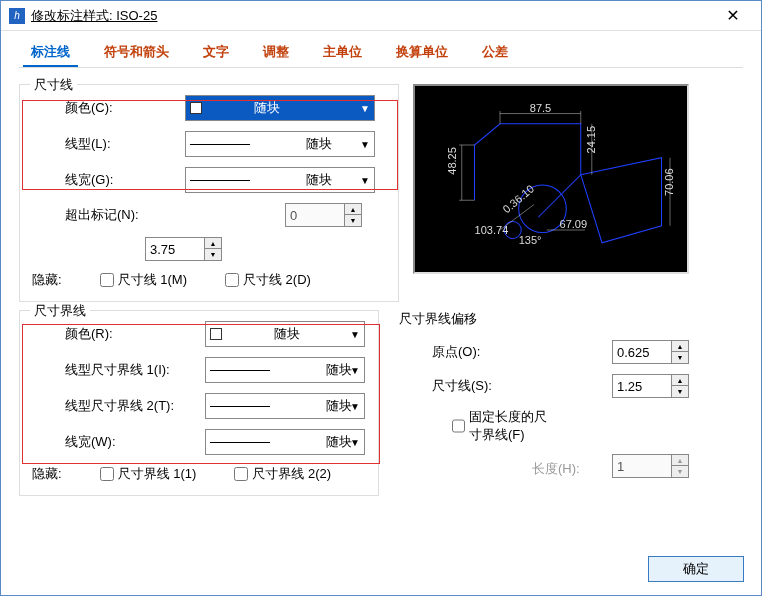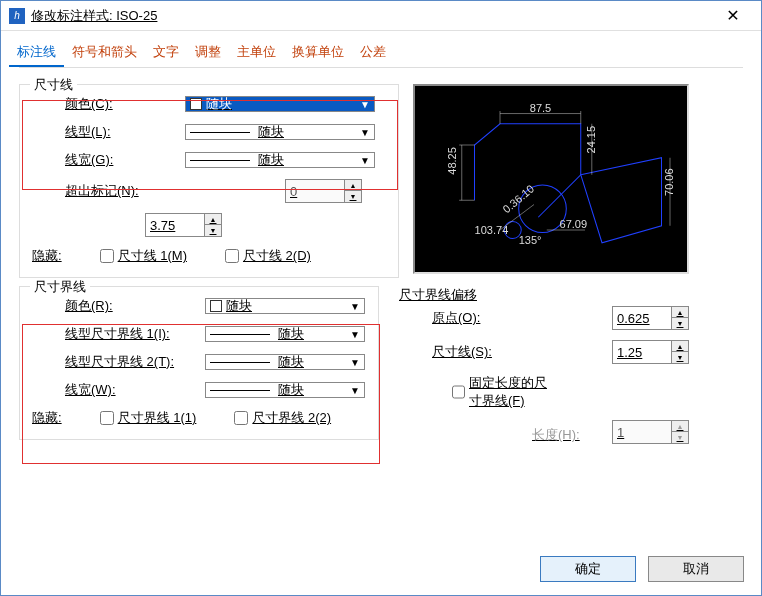--- a/index.html
+++ b/index.html
@@ -1,33 +1,33 @@
 <!DOCTYPE html>
 <html><head>
 <meta charset="utf-8">
 <style>
 * { box-sizing: border-box; margin: 0; padding: 0; font-family: "Microsoft YaHei", "SimSun", sans-serif; font-size: 13px; }
 body { background: #fff; width: 762px; height: 596px; border: 1px solid #5a8ac6; overflow: hidden; }
 .titlebar { height: 30px; background: #fff; display: flex; align-items: center; padding: 0 8px; border-bottom: 1px solid #e0e0e0; }
 .app-icon { width: 16px; height: 16px; background: #2063c0; color: #fff; font-size: 10px; display: flex; align-items: center; justify-content: center; margin-right: 6px; font-style: italic; }
 .title { flex: 1; text-decoration: underline; }
 .close-btn { width: 40px; height: 28px; display: flex; align-items: center; justify-content: center; font-size: 16px; cursor: pointer; }
-.tabs { display: flex; padding: 8px 14px 0 8px; gap: 0; }
+.tabs { display: flex; padding: 8px 14px 0 22px; gap: 18px; font-weight: bold; }
 .tab { padding: 4px 8px; border-bottom: 2px solid transparent; cursor: pointer; color: #c2410c; }
 .tab.active { color: #0066cc; border-bottom: 2px solid #0066cc; }
-.content { padding: 10px 18px; position: relative; text-decoration: underline; }
+.content { padding: 10px 18px; position: relative; }
 .group { border: 1px solid #ddd; padding: 10px 12px 12px 12px; margin-bottom: 8px; position: relative; }
 .group-title { position: absolute; top: -9px; left: 10px; background: #fff; padding: 0 4px; }
 .top-row { display: flex; gap: 14px; align-items: flex-start; }
 .left-col { flex: 0 0 380px; }
 .right-col { flex: 1; }
 .form-row { display: flex; align-items: center; margin-bottom: 10px; margin-left: 33px; }
 .form-row label { width: 120px; }
 .form-row label.wide { width: 140px; }
-.select { border: 1px solid #888; height: 16px; display: flex; align-items: center; padding: 2px 4px; position: relative; background: #fff; }
+.select { border: 1px solid #888; height: 16px; display: flex; align-items: center; padding: 12px 4px; position: relative; background: #fff; gap: 48px; }
 .select.w180 { width: 190px; }
 .select.w160 { width: 160px; }
 .select.selected-blue { background: #0a5ac2; color: #fff; }
 .select .swatch { width: 12px; height: 12px; border: 1px solid #333; background: #fff; margin-right: 4px; }
 .select .line { flex: 0 0 60px; height: 0; border-top: 1px solid #000; margin-right: 8px; }
 .select .chev { position: absolute; right: 4px; font-size: 10px; }
 .spinner { display: flex; align-items: center; }
 .spinner input { width: 60px; height: 24px; border: 1px solid #888; padding: 0 4px; }
 .spinner .spin-btns { display: flex; flex-direction: column; border: 1px solid #888; border-left: none; }
 .spinner .sb { width: 16px; height: 11px; font-size: 7px; display: flex; align-items: center; justify-content: center; background: #eee; cursor: pointer; }
@@ -218,21 +218,21 @@
             </label>
           <label class="chk">
               <input type="checkbox" style="">
               <span>尺寸界线 2(2)</span>
             </label>
         </div>
       </div>
     </div>
 
     <div class="offset-group">
-      <div style="margin-bottom:2px;">尺寸界线偏移</div>
+      <div style="margin-bottom:12px;">尺寸界线偏移</div>
       <div class="form-row">
         <label style="width:110px">原点(O):</label>
         <div style="width:70px"></div>
         <div class="spinner">
           <input value="0.625" style="">
           <div class="spin-btns">
               <div class="sb">▲</div>
               <div class="sb">▼</div>
             </div>
         </div>
@@ -264,14 +264,13 @@
               <div class="sb">▼</div>
             </div>
         </div>
       </div>
     </div>
   </div>
 </div>
 
 <div class="buttons">
   <div class="btn primary">确定</div>
-  <div class="btn">取消</div>
 </div>
 
 </body></html>

